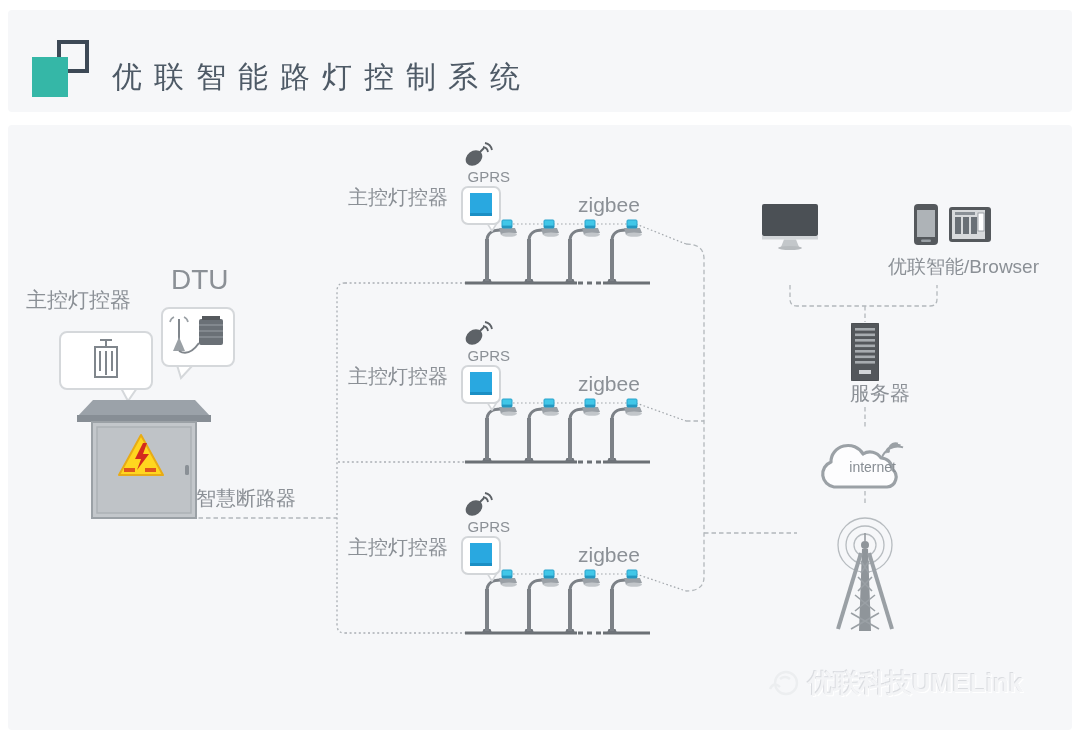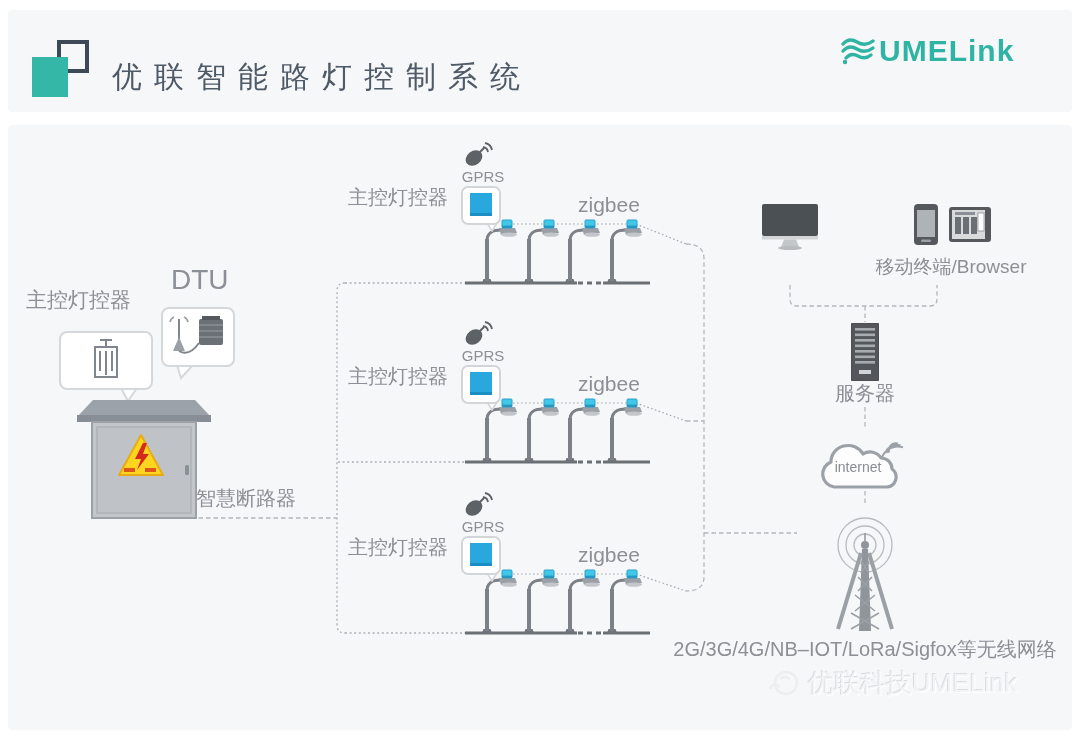--- a/index.html
+++ b/index.html
@@ -1,56 +1,43 @@
 <!DOCTYPE html>
 <html><head>
 <meta charset="utf-8">
 <style>
   html,body{margin:0;padding:0;background:#ffffff;}
   .page{position:relative;width:1080px;height:737px;background:#ffffff;overflow:hidden;
         font-family:"Liberation Sans","DejaVu Sans",sans-serif;}
   .abs{position:absolute;}
   .panel{position:absolute;left:8px;right:8px;background:#f6f7f9;border-radius:4px;}
   .lbl{position:absolute;color:#8b9096;white-space:nowrap;}
-  .center{text-align:center;}
+  .center{text-align:right;}
   .title{color:#4e5a66;font-size:30px;letter-spacing:12px;font-weight:500;}
   .brand-word{color:#2fb3a3;font-size:30px;font-weight:bold;letter-spacing:1px;}
   .brand-name{color:#2fb3a3;font-size:25px;font-weight:600;letter-spacing:16px;}
   .watermark{display:flex;align-items:center;gap:6px;color:#f3f4f6;font-size:26px;
-             text-shadow:-1px -1px 0 #dadce0, 1px 1px 0 #ffffff;}
+             text-shadow:-1px -1px 0 #dadce0, 1px 1px 0 #ffffff;font-weight:bold;}
   svg{display:block;}
 </style>
 </head>
 <body>
 
 <div class="page">
 
   <div class="panel" style="top:10px;height:102px;"></div>
   <div class="panel" style="top:125px;height:605px;"></div>
 
   <div class="abs" style="left:32px;top:40px;width:60px;height:60px;">
     <div class="abs" style="left:25px;top:0;width:24px;height:25px;border:4px solid #3d4956;"></div>
     <div class="abs" style="left:0;top:17px;width:36px;height:40px;background:#35b7a7;"></div>
   </div>
   <div class="abs title" style="left:112px;top:57px;">优联智能路灯控制系统</div>
 
   <div class="abs" style="left:840px;top:34px;width:200px;">
-    <div style="display:flex;align-items:center;gap:3px;">
-      <span>
-        <svg width="36" height="32" viewBox="0 0 36 32">
-          <g fill="none" stroke="#2fb3a3" stroke-width="3.4" stroke-linecap="round">
-            <path d="M3,9 Q9,2 17,7 T33,6"></path>
-            <path d="M3,16 Q9,9 17,14 T33,13"></path>
-            <path d="M6,23 Q11,17 18,21 T31,20"></path>
-          </g>
-          <circle cx="5" cy="27" r="2.2" fill="#2fb3a3"></circle>
-        </svg>
-      </span>
-      <span class="brand-word">UMELink</span>
-    </div>
   </div>
 
   <svg class="abs" style="left:0;top:0;" width="1080" height="737" viewBox="0 0 1080 737">
     <defs>
       <g id="lamp">
         <path d="M-3,56 h10 l-1.5,-4 h-7 Z" fill="#6f747a"></path>
         <rect x="0" y="12" width="4" height="42" fill="#7c8187"></rect>
         <path d="M2,14 C2,5 8,3 16,3 L22,3" stroke="#7c8187" stroke-width="3" fill="none"></path>
         <path d="M14,1 L30,1 L32,6 L16,8 Z" fill="#9aa0a6"></path>
         <ellipse cx="24" cy="7.6" rx="8" ry="2.2" fill="#c2c6ca"></ellipse>
@@ -239,21 +226,21 @@
     <svg width="42" height="35" viewBox="0 0 42 35">
       <rect x="0" y="0" width="42" height="35" rx="3" fill="#55595d"></rect>
       <rect x="3" y="3" width="33" height="29" fill="#d8dadc"></rect>
       <rect x="6" y="10" width="6" height="17" fill="#6a7076"></rect>
       <rect x="14" y="10" width="6" height="17" fill="#6a7076"></rect>
       <rect x="22" y="10" width="6" height="17" fill="#6a7076"></rect>
       <rect x="29" y="6" width="6" height="18" fill="#ffffff" stroke="#8a9096" stroke-width="0.8"></rect>
       <rect x="6" y="5" width="20" height="3" fill="#8a9096"></rect>
     </svg>
   </div>
-  <div class="lbl center" style="left:863px;top:254px;width:176px;font-size:19px;">移动终端/Browser</div>
+  <div class="lbl center" style="left:863px;top:254px;width:176px;font-size:19px;">优联智能/Browser</div>
 
   <div class="abs" style="left:851px;top:323px;">
     <svg width="28" height="58" viewBox="0 0 28 58">
       <rect x="0" y="0" width="28" height="58" rx="2" fill="#53575b" stroke="#44484c"></rect>
       <g fill="#a7acb0">
         <rect x="4" y="5" width="20" height="2.6"></rect>
           <rect x="4" y="10.5" width="20" height="2.6"></rect>
         <rect x="4" y="16" width="20" height="2.6"></rect>
           <rect x="4" y="21.5" width="20" height="2.6"></rect>
         <rect x="4" y="27" width="20" height="2.6"></rect>
@@ -286,21 +273,20 @@
       <circle cx="47" cy="42" r="4" fill="#8f959a"></circle>
       <path d="M47,38 V30" stroke="#8f959a" stroke-width="1.5"></path>
       <polygon points="44,46 50,46 53,128 41,128" fill="#8f959a"></polygon>
       <g stroke="#9aa0a5" fill="none">
         <path d="M43,50 L20,126" stroke-width="4"></path>
         <path d="M51,50 L74,126" stroke-width="4"></path>
         <path d="M43,58 L51,70 M51,58 L43,70 M40,74 L54,88 M54,74 L40,88 M37,92 L57,108 M57,92 L37,108 M33,110 L61,126 M61,110 L33,126" stroke-width="1.6"></path>
       </g>
     </svg>
   </div>
-  <div class="lbl center" style="left:665px;top:636px;width:400px;font-size:20px;">2G/3G/4G/NB–IOT/LoRa/Sigfox等无线网络</div>
 
   <div class="abs watermark" style="left:766px;top:666px;">
     <span>
       <svg width="36" height="34" viewBox="0 0 36 34">
         <g fill="none" stroke="#eceef0" stroke-width="2.4">
           <circle cx="20" cy="16" r="11"></circle>
           <path d="M4,22 Q8,14 14,20"></path>
           <path d="M14,12 Q19,8 24,12"></path>
         </g>
       </svg>

